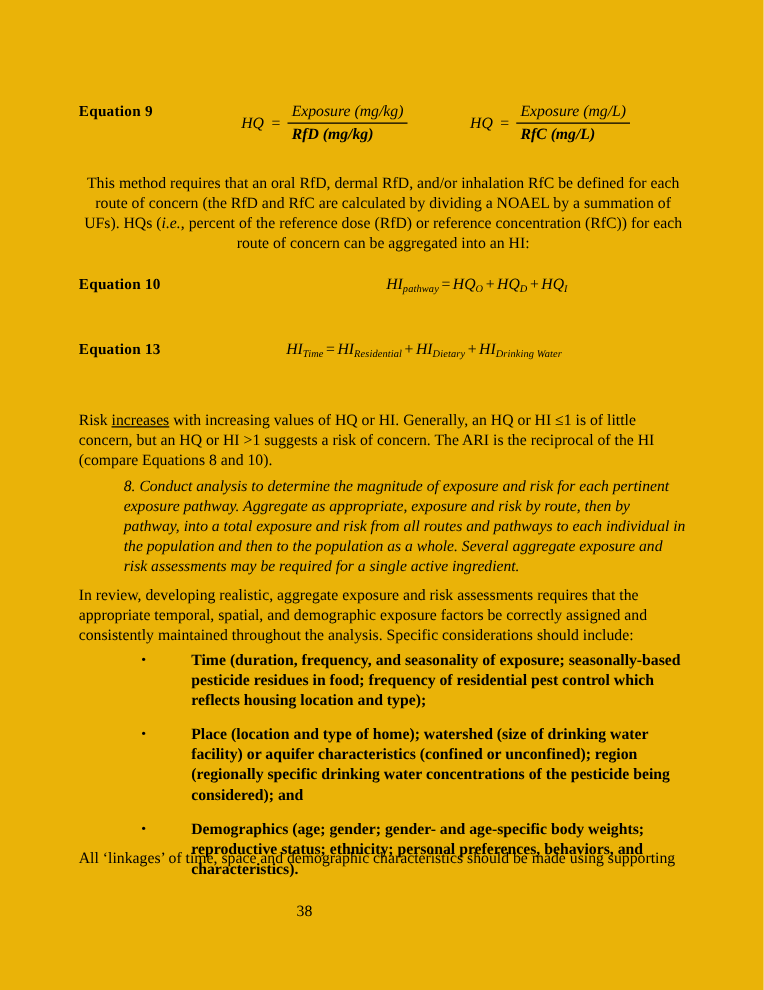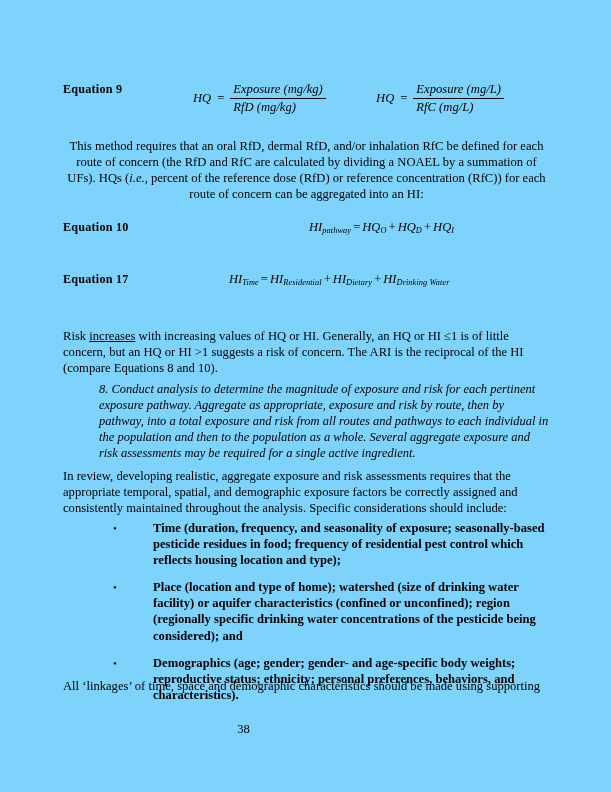--- a/index.html
+++ b/index.html
@@ -8,21 +8,21 @@
     background: #ffffff;
   }
   body {
     font-family: "Liberation Serif", "DejaVu Serif", serif;
     color: #000000;
   }
   #page {
     position: relative;
     width: 611px;
     height: 792px;
-    background: #7dd3fc;
+    background: #eab308;
     overflow: hidden;
   }
   .content {
     position: absolute;
     left: 63px;
     top: 0;
     width: 487px;
   }
 
   
@@ -57,20 +57,21 @@
     vertical-align: middle;
   }
   .frac .num {
     padding: 0 3px 1px 3px;
     border-bottom: 1.1px solid #000;
     line-height: 1.18;
   }
   .frac .den {
     padding: 1px 3px 0 3px;
     line-height: 1.18;
+    font-weight: bold;
   }
 
   
   .math { font-style: italic; white-space: nowrap; }
   .math sub {
     font-size: 0.66em;
     font-style: italic;
     vertical-align: -0.28em;
     letter-spacing: 0.1px;
   }
@@ -160,21 +161,21 @@
     <div class="eq-row">
       <div class="eq-label" style="width:130px;">Equation 10</div>
       <div class="eq-body" style="padding-left:116px;">
         <span class="math"><span>HI</span><sub>pathway</sub></span><span class="op">=</span><span class="math"><span>HQ</span><sub>O</sub></span><span class="op">+</span><span class="math"><span>HQ</span><sub>D</sub></span><span class="op">+</span><span class="math"><span>HQ</span><sub>I</sub></span>
       </div>
     </div>
   </div>
 
   <div class="content" style="top:272px;">
     <div class="eq-row">
-      <div class="eq-label" style="width:130px;">Equation 17</div>
+      <div class="eq-label" style="width:130px;">Equation 13</div>
       <div class="eq-body" style="padding-left:36px;">
         <span class="math"><span>HI</span><sub>Time</sub></span><span class="op">=</span><span class="math"><span>HI</span><sub>Residential</sub></span><span class="op">+</span><span class="math"><span>HI</span><sub>Dietary</sub></span><span class="op">+</span><span class="math"><span>HI</span><sub>Drinking Water</sub></span>
       </div>
     </div>
   </div>
 
   <div class="content para" style="top:328px;">
     <span>Risk </span><u class="ul">increases</u><span> with increasing values of HQ or HI.  Generally,  an HQ or HI ≤1 is of little concern, but an HQ or HI &gt;1 suggests a risk of concern. The ARI is the reciprocal of the HI (compare Equations 8 and 10).</span>
   </div>
 

